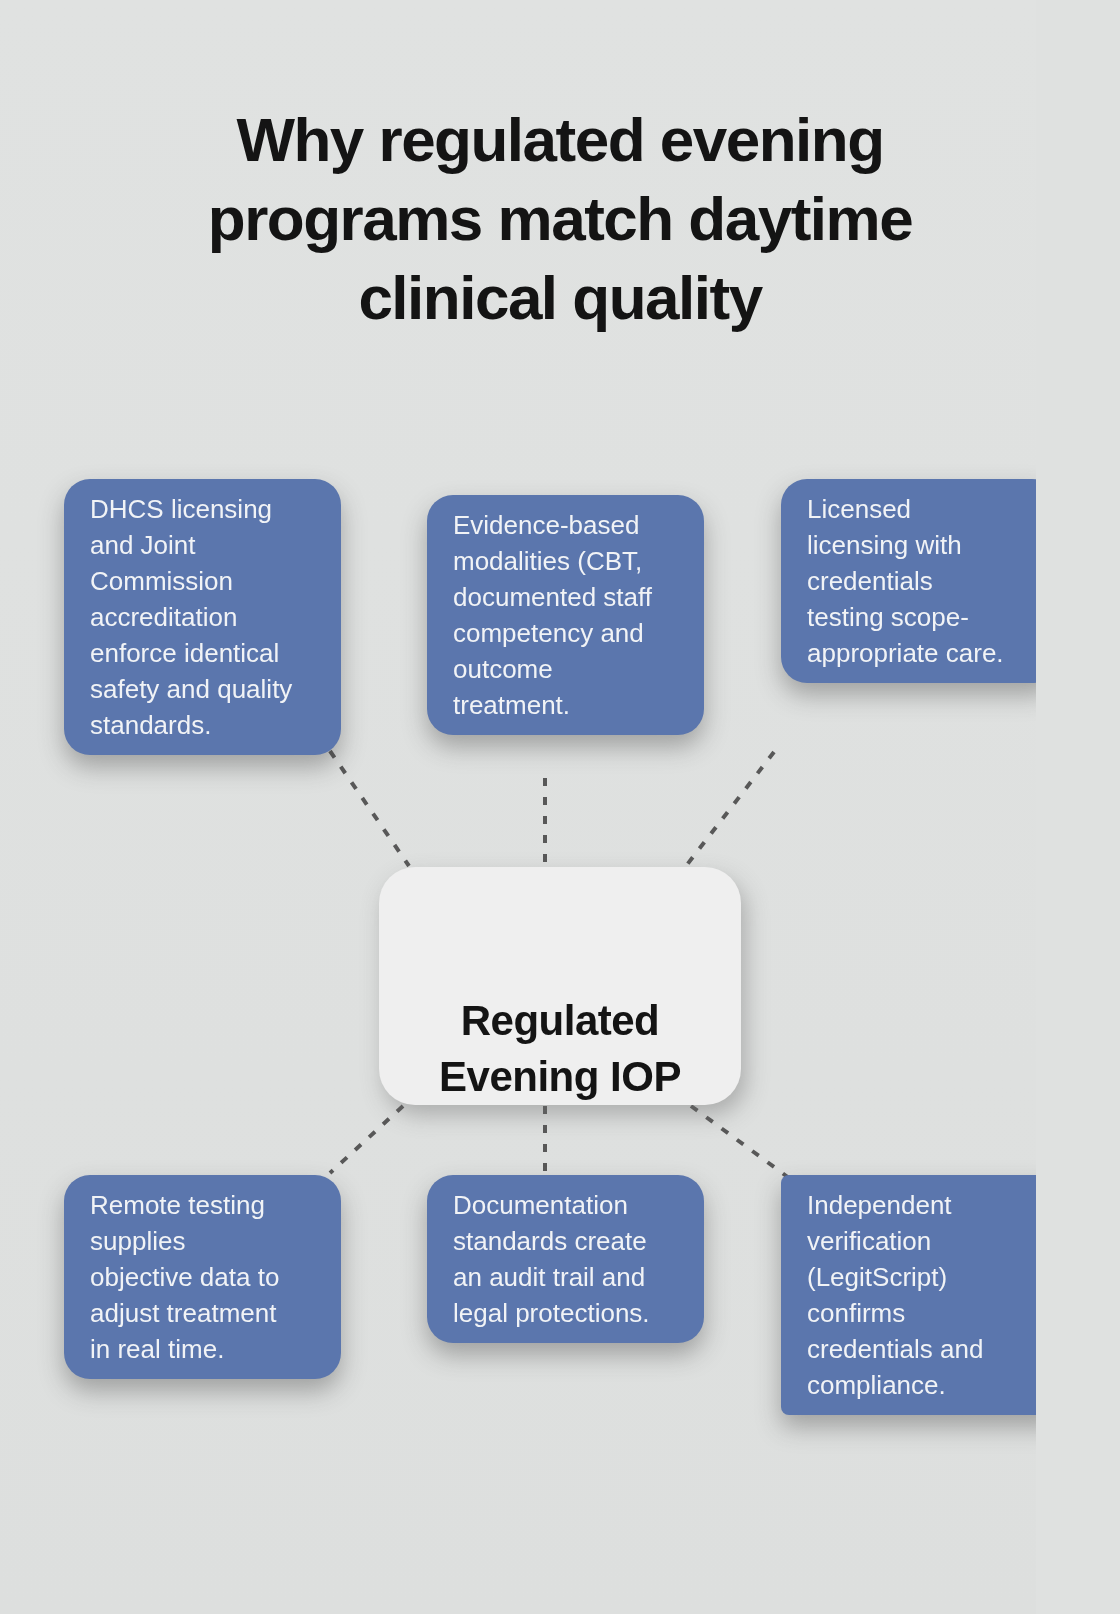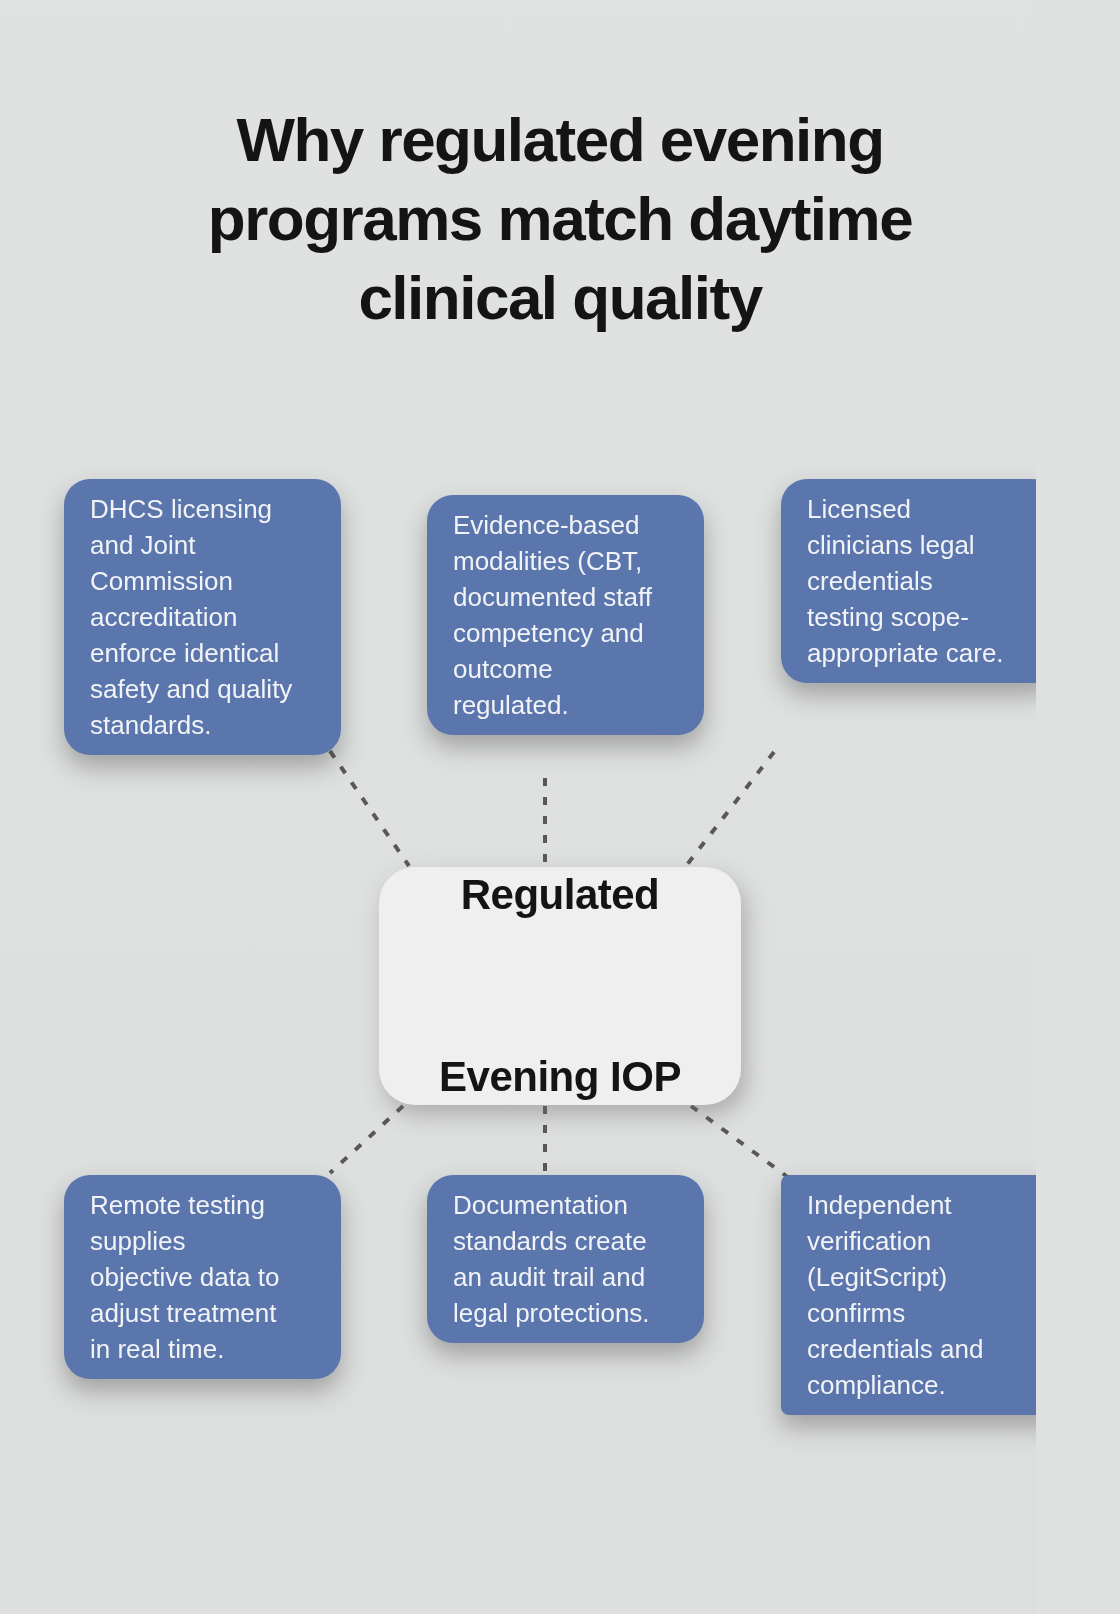--- a/index.html
+++ b/index.html
@@ -30,21 +30,21 @@
   #node-top-middle    { left: 427px; top: 479px; margin-top: 16px; }
   #node-top-right     { left: 781px; top: 479px; }
   #node-bottom-left   { left: 64px;  top: 1175px; }
   #node-bottom-middle { left: 427px; top: 1175px; }
   #node-bottom-right  { left: 781px; top: 1175px; border-radius: 8px; }
   .center-node {
     position: absolute; left: 379px; top: 867px; width: 362px; height: 238px;
     background: var(--center-fill, #efefef);
     border-radius: 36px;
     box-shadow: 5px 10px 22px rgba(110, 110, 110, 0.45);
-    display: flex; flex-direction: column; align-items: center; justify-content: space-between;
+    display: flex; flex-direction: column; align-items: center; justify-content: flex-end;
     font-weight: 700; font-size: 42px; line-height: 56px;
     color: var(--center-text, #141414); letter-spacing: -0.5px; text-align: center;
   }
   svg.connectors { position: absolute; left: 0; top: 0; pointer-events: none; }
   svg.connectors line {
     stroke: var(--connector, #585858);
     stroke-width: 4;
     stroke-dasharray: 8 11;
   }
 </style>
@@ -77,26 +77,26 @@
       <div>safety and quality</div>
       <div>standards.</div>
     </div>
 
   <div class="node" id="node-top-middle">
       <div>Evidence-based</div>
       <div>modalities (CBT,</div>
       <div>documented staff</div>
       <div>competency and</div>
       <div>outcome</div>
-      <div>regulated.</div>
+      <div>treatment.</div>
     </div>
 
   <div class="node" id="node-top-right">
       <div>Licensed</div>
-      <div>clinicians legal</div>
+      <div>licensing with</div>
       <div>credentials</div>
       <div>testing scope-</div>
       <div>appropriate care.</div>
     </div>
 
   <div class="center-node">
       <div>Regulated</div>
       <div>Evening IOP</div>
     </div>
 

